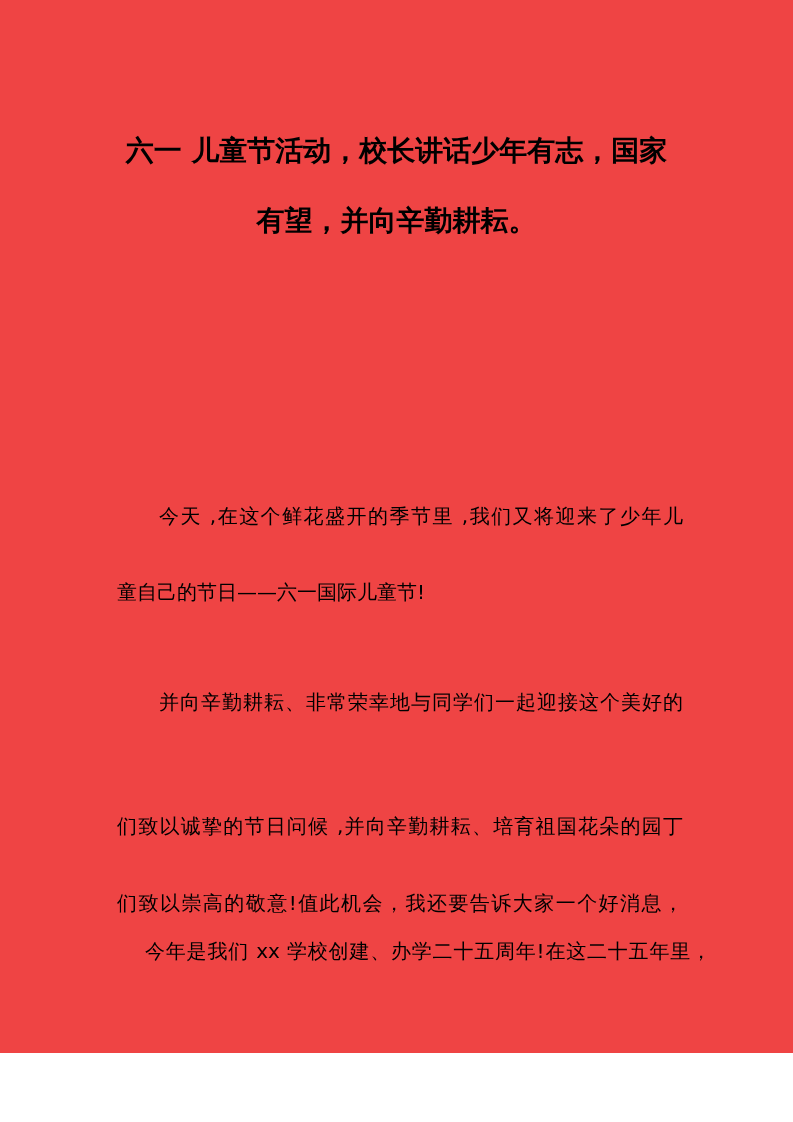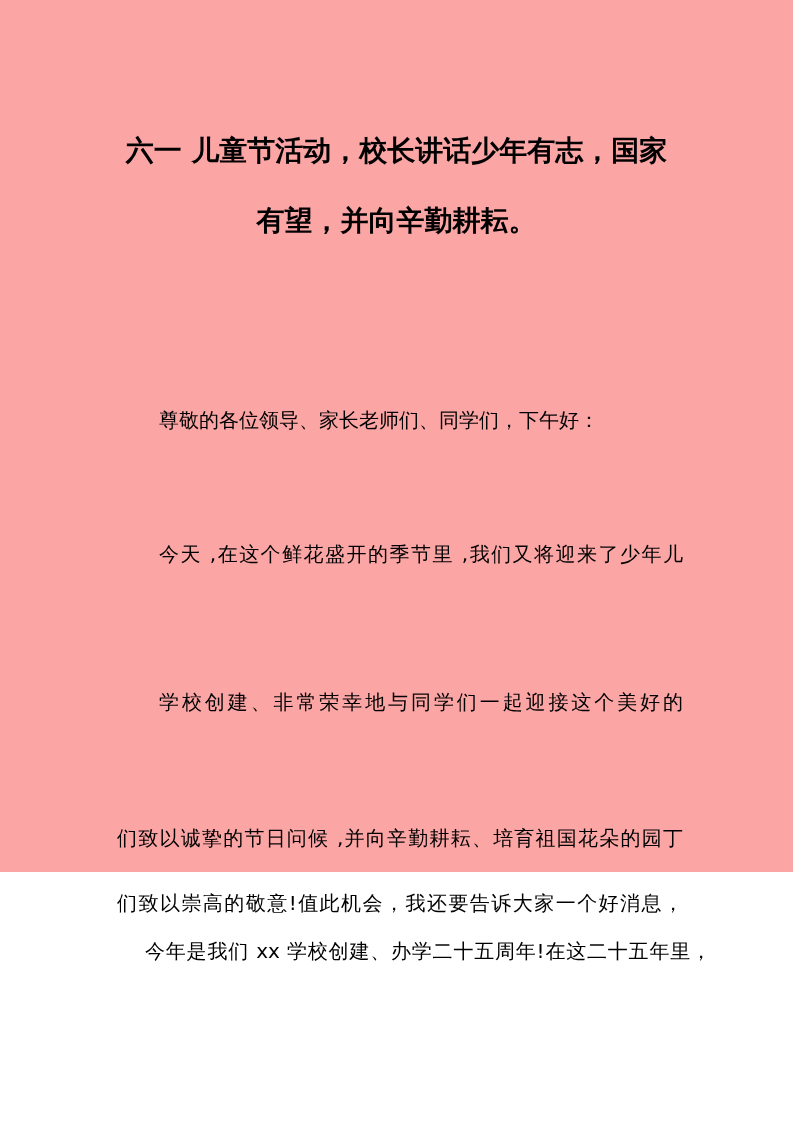--- a/index.html
+++ b/index.html
@@ -12,22 +12,22 @@
       height: 1122px;
       position: relative;
       overflow: hidden;
       font-family: "DejaVu Sans", "Liberation Sans", sans-serif;
       color: #000000;
     }
     .page {
       position: absolute;
       left: 0; top: 0;
       width: 793px;
-      height: 872px;
-      background: #fca5a5;
+      height: 1053px;
+      background: #ef4444;
     }
     .title-line {
       position: absolute;
       left: 0;
       width: 793px;
       text-align: center;
       font-size: 28px;
       font-weight: bold;
       line-height: 34px;
       white-space: nowrap;
@@ -52,22 +52,22 @@
     }
   </style>
 </head>
 <body>
 
 <div class="page">
 
   <div class="title-line" style="top:134px;">六一 儿童节活动，校长讲话少年有志，国家</div>
   <div class="title-line" style="top:204px;">有望，并向辛勤耕耘。</div>
 
-  <div class="body-line indent short" style="top:407px;">尊敬的各位领导、家长老师们、同学们，下午好：</div>
 
-  <div class="body-line indent" style="top:541px;">今天 ,在这个鲜花盛开的季节里 ,我们又将迎来了少年儿</div>
+  <div class="body-line indent" style="top:503px;">今天 ,在这个鲜花盛开的季节里 ,我们又将迎来了少年儿</div>
+  <div class="body-line short" style="top:579px;">童自己的节日——六一国际儿童节!</div>
 
-  <div class="body-line indent" style="top:689px;">学校创建、非常荣幸地与同学们一起迎接这个美好的</div>
-  <div class="body-line" style="top:813px;margin-top:12px;">们致以诚挚的节日问候 ,并向辛勤耕耘、培育祖国花朵的园丁</div>
+  <div class="body-line indent" style="top:689px;">并向辛勤耕耘、非常荣幸地与同学们一起迎接这个美好的</div>
+  <div class="body-line" style="top:813px;">们致以诚挚的节日问候 ,并向辛勤耕耘、培育祖国花朵的园丁</div>
   <div class="body-line" style="top:875px;margin-top:15px;">们致以崇高的敬意!值此机会，我还要告诉大家一个好消息，</div>
   <div class="body-line" style="top:938px;margin-left:28px;">今年是我们 xx 学校创建、办学二十五周年!在这二十五年里，</div>
 
 </div>
 
 </body></html>

